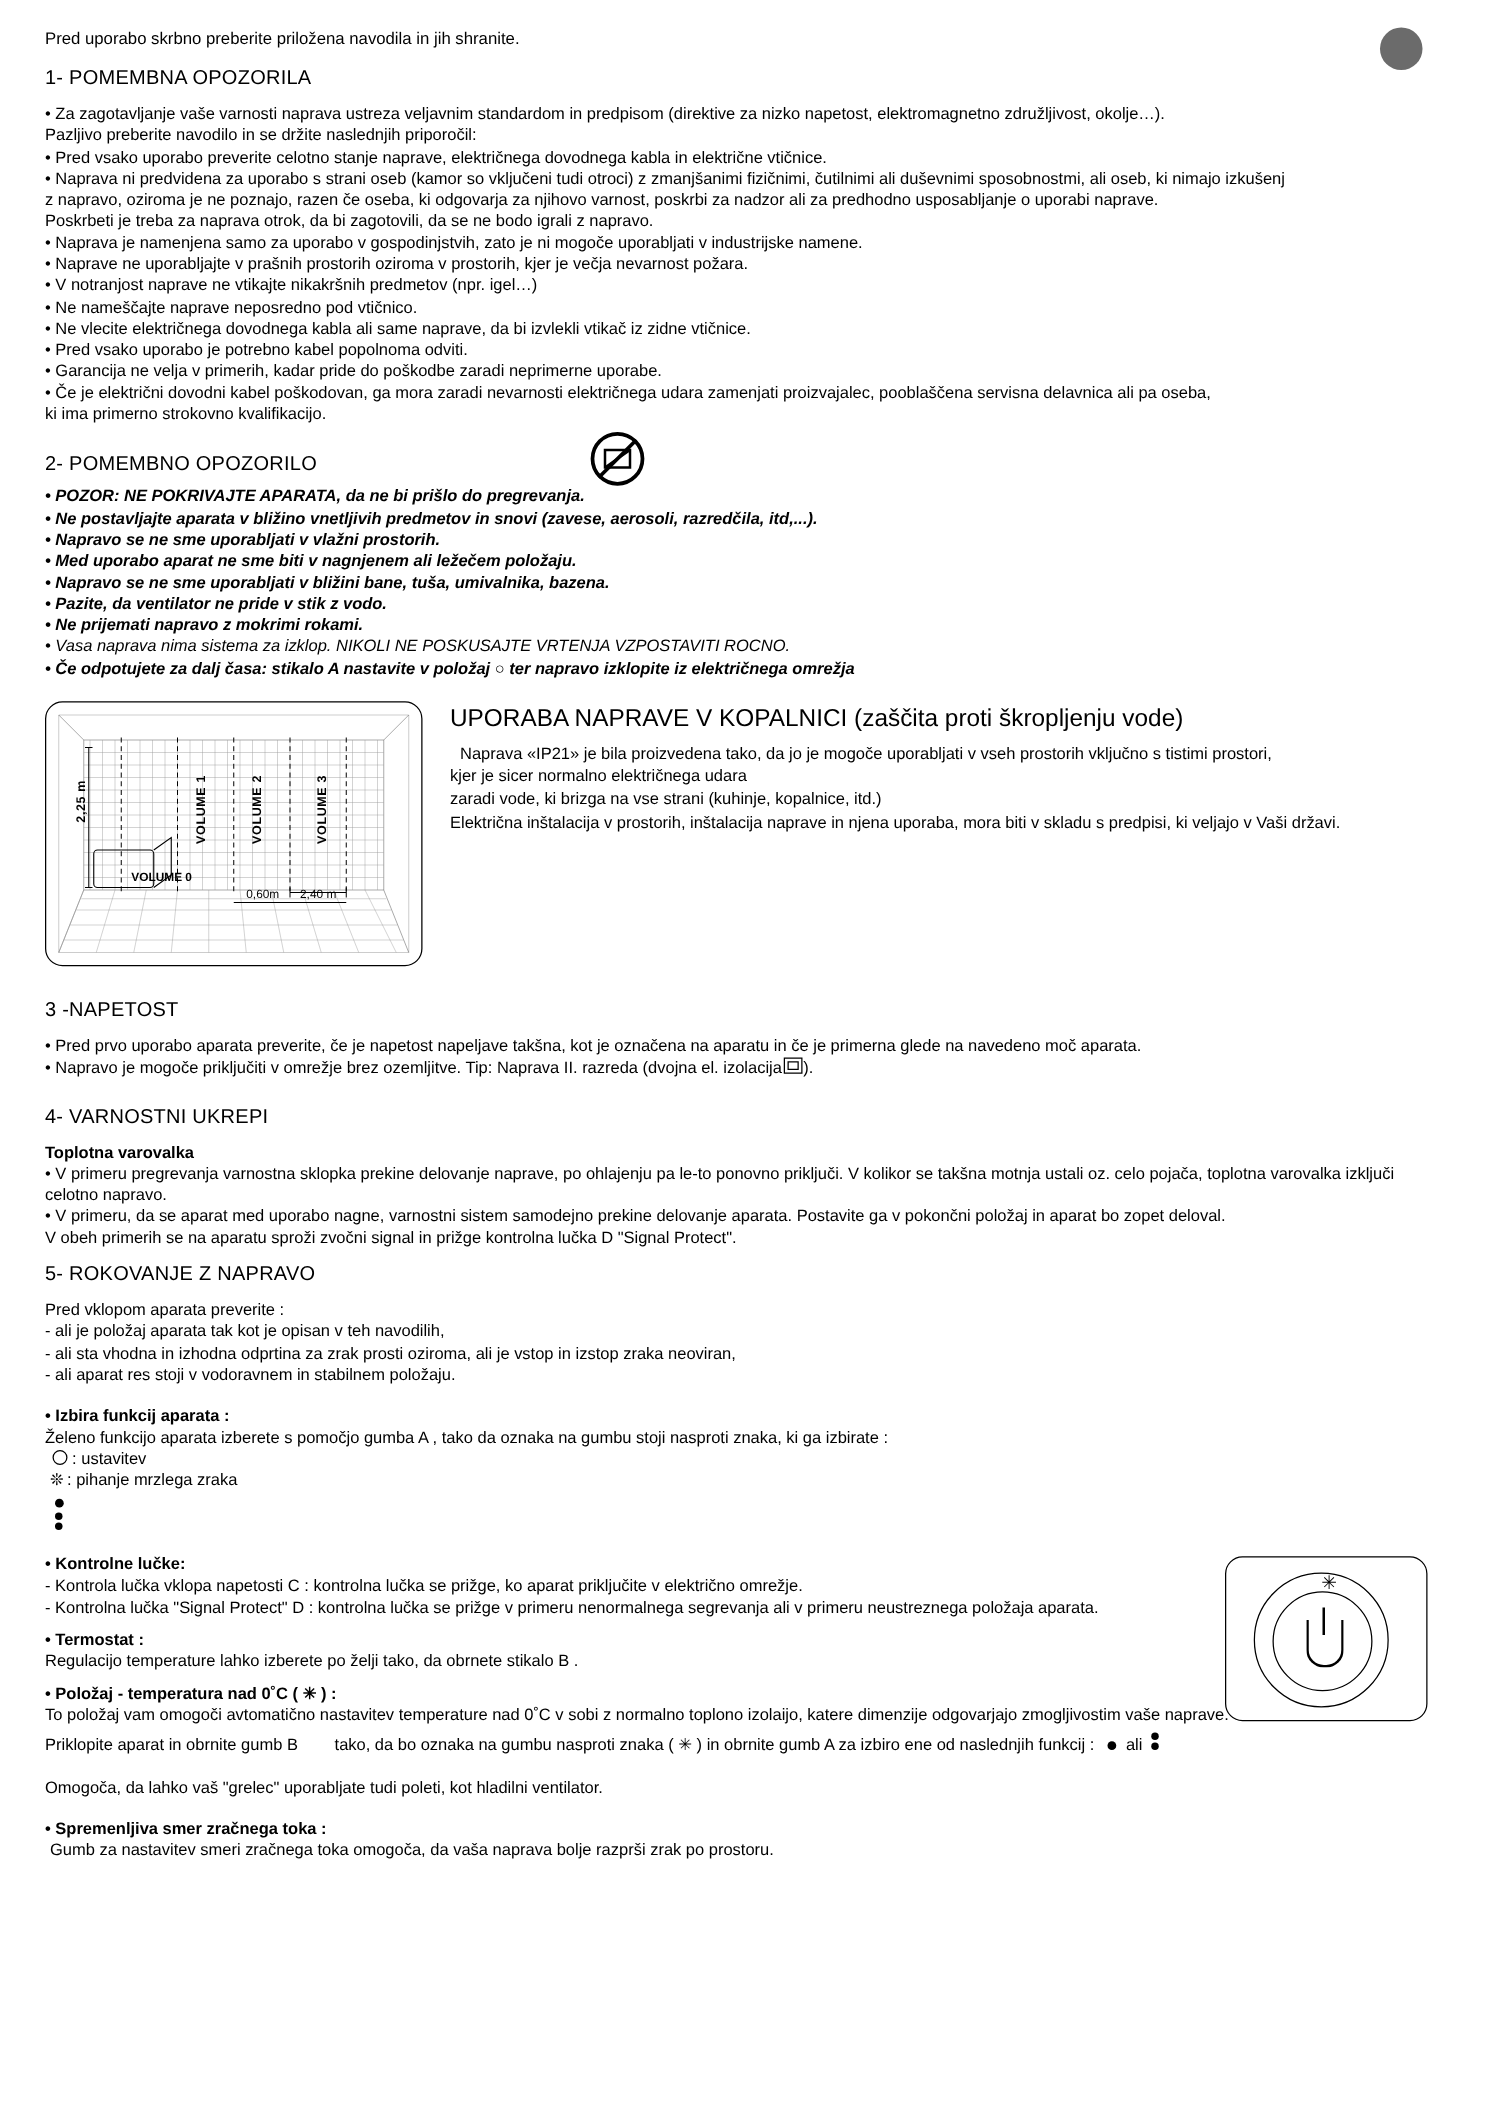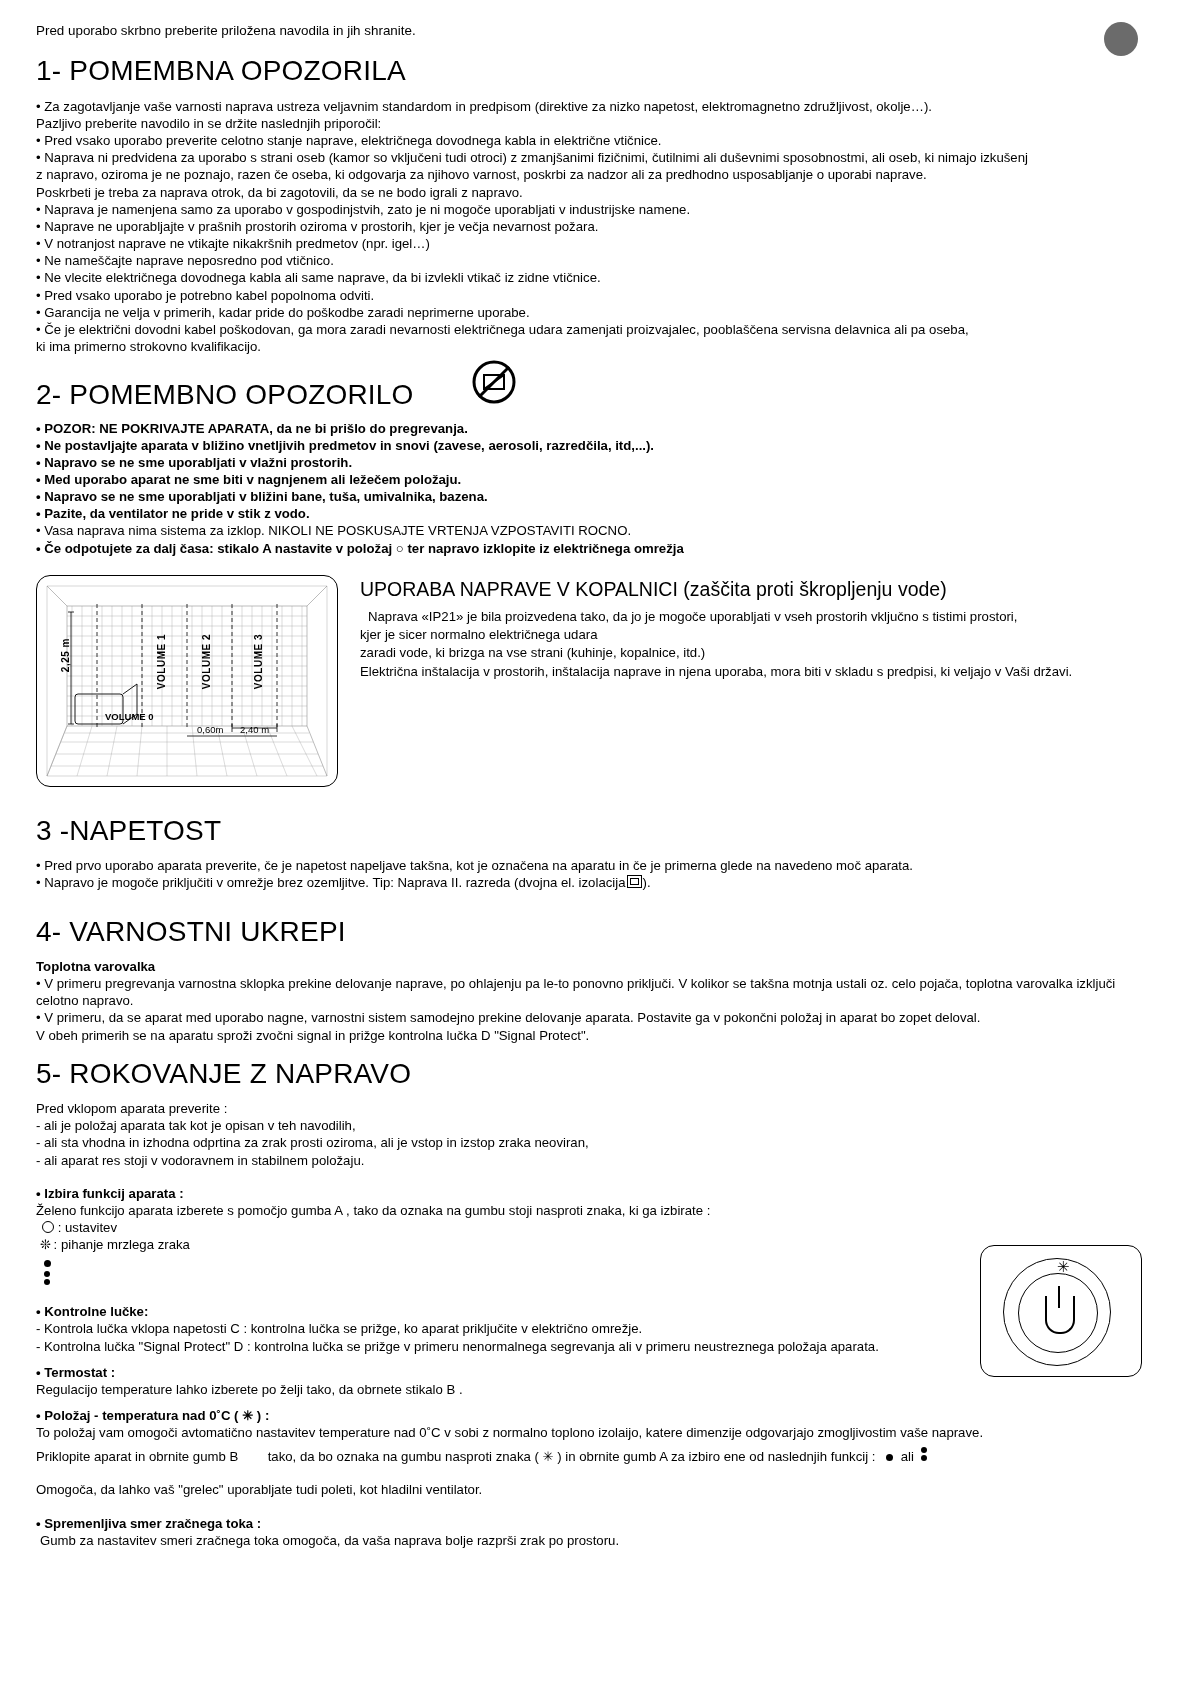--- a/index.html
+++ b/index.html
@@ -22,33 +22,34 @@
     min-height: 1682px;
     padding: 22px 30px 20px 36px;
     box-sizing: border-box;
   }
   .intro-line {
     font-size: 13.4px;
     margin: 0 0 14px 0;
   }
   h2.section-title {
     font-weight: 400;
-    font-size: 28px;
+    font-size: 16px;
     margin: 10px 0 8px 0;
     letter-spacing: 0.2px;
   }
   .bullets p {
     margin: 0;
   }
   .bold {
     font-weight: bold;
   }
   .sec2-list p {
     margin: 0;
     font-size: 13.2px;
+    font-style: italic;
   }
   .sec2-wrap {
     position: relative;
   }
   .no-cover-icon {
     position: absolute;
     left: 435px;
     top: -18px;
     width: 46px;
     height: 46px;
@@ -247,20 +248,21 @@
         <line x1="8" y1="38" x2="38" y2="8" stroke="#000" stroke-width="3"></line>
       </svg>
     </div>
     <div class="sec2-list">
       <p class="bold">• POZOR: NE POKRIVAJTE APARATA, da ne bi prišlo do pregrevanja.</p>
       <p class="bold">• Ne postavljajte aparata v bližino vnetljivih predmetov in snovi (zavese, aerosoli, razredčila, itd,...).</p>
       <p class="bold">• Napravo se ne sme uporabljati v vlažni prostorih.</p>
       <p class="bold">• Med uporabo aparat ne sme biti v nagnjenem ali ležečem položaju.</p>
       <p class="bold">• Napravo se ne sme uporabljati v bližini bane, tuša, umivalnika, bazena.</p>
       <p class="bold">• Pazite, da ventilator ne pride v stik z vodo.</p>
+      <p class="bold">• Ne prijemati napravo z mokrimi rokami.</p>
       <p>• Vasa naprava nima sistema za izklop. NIKOLI NE POSKUSAJTE VRTENJA VZPOSTAVITI ROCNO.</p>
       <p class="bold">• Če odpotujete za dalj časa: stikalo A nastavite v položaj ○ ter napravo izklopite iz električnega omrežja</p>
     </div>
   </div>
 
   <div class="bathroom-block">
     <div class="diagram">
       <svg width="300" height="210" viewBox="0 0 300 210" style="position:absolute;left:0;top:0;">
         <g stroke="#555" stroke-width="0.4" fill="none">
           <path d="M30 30 L270 30 L270 150 L30 150 Z"></path>

